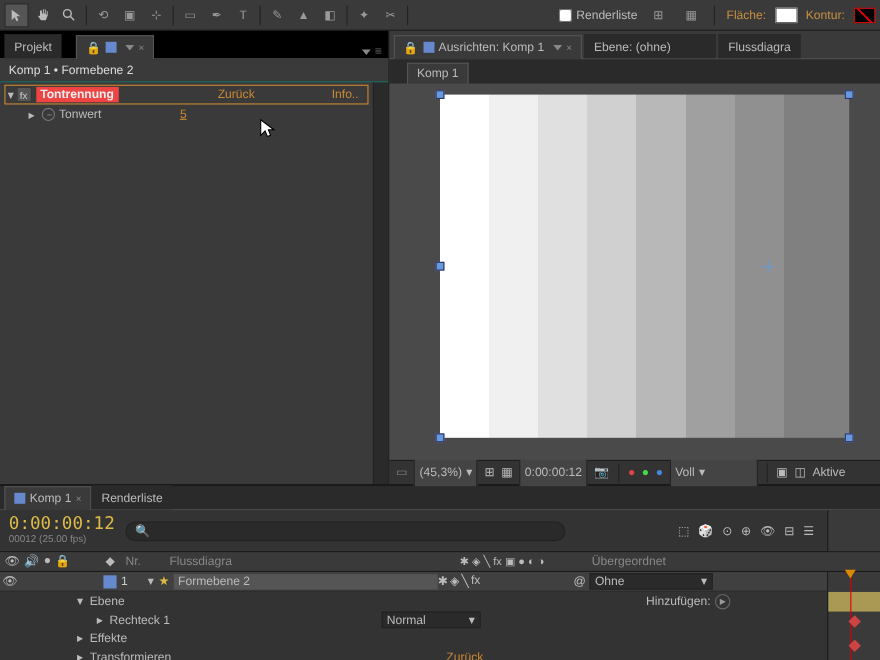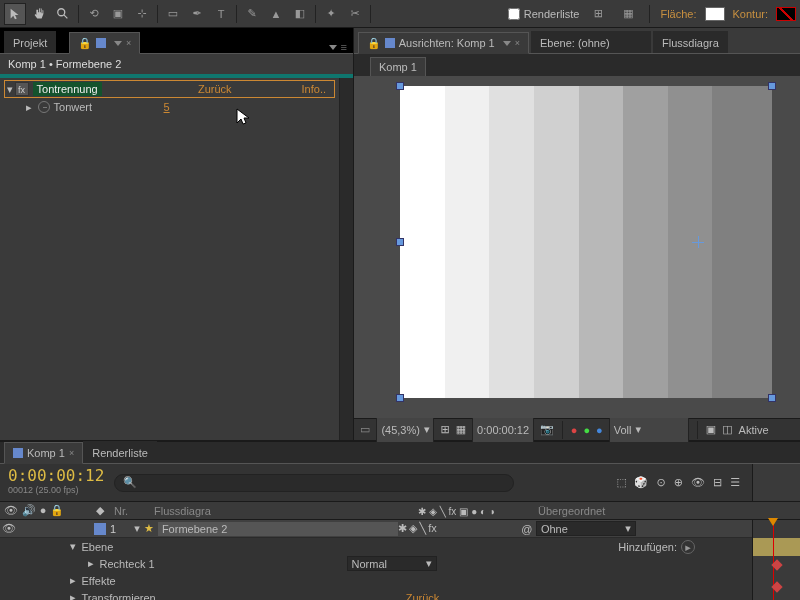--- a/index.html
+++ b/index.html
@@ -17,25 +17,25 @@
 .swatch.stroke{background:#000;position:relative}
 .swatch.stroke::after{content:"";position:absolute;top:-1px;left:-1px;right:-1px;bottom:-1px;border:1px solid #c00;transform:rotate(0deg);background:linear-gradient(45deg,transparent 45%,#c00 45%,#c00 55%,transparent 55%)}
 .main{display:flex;height:412px}
 .left-panel{width:354px;background:#3a3a3a;border-right:1px solid #1a1a1a;display:flex;flex-direction:column}
 .tabs{height:26px;background:#000000;display:flex;align-items:flex-end;border-bottom:1px solid #555;padding-left:4px;gap:13px}
 .tab{padding:4px 8px;background:#2a2a2a;color:#888;border:1px solid transparent;border-bottom:none;cursor:pointer;display:flex;align-items:center;gap:4px;height:22px}
 .tab.active{background:#3a3a3a;border-color:#555;color:#bbb;border-bottom:1px solid #3a3a3a;margin-bottom:-1px}
 .tab-close{font-size:9px;color:#888;cursor:pointer}
 .menu-tri{width:0;height:0;border-left:4px solid transparent;border-right:4px solid transparent;border-top:5px solid #888;margin-left:4px;cursor:pointer}
 .panel-menu{margin-left:auto;display:flex;align-items:center;padding-right:6px;gap:4px}
-.breadcrumb{padding:4px 8px;color:#ddd;background:#3a3a3a;border-bottom:4px solid #0f766e}
+.breadcrumb{padding:4px 8px;color:#ddd;background:#3a3a3a;border-bottom:1px solid #0f766e}
 .effect-row{display:flex;align-items:center;height:18px;padding:0 2px;border:1px solid #cc8833;background:#3a3a3a;margin:2px 4px 0 4px}
 .effect-row .tri{color:#bbb;margin-right:2px}
 .effect-row .fx{width:14px;height:14px;background:#555;font-size:9px;text-align:center;line-height:14px;color:#ccc;margin-right:4px;border:1px solid #333}
-.effect-name{flex:0 0 auto;font-weight:normal;background:#14532d;padding:1px 4px;color:#eee}
+.effect-name{flex:0 0 auto;font-weight:bold;background:#ef4444;padding:1px 4px;color:#eee}
 .link{color:#cc8833;cursor:pointer}
 .effect-zur{margin-left:auto;margin-right:70px}
 .effect-info{margin-right:6px}
 .prop-row{display:flex;align-items:center;height:18px;padding-left:26px}
 .prop-row .tri{color:#bbb;margin-right:6px}
 .stopwatch{width:12px;height:12px;border:1px solid #777;border-radius:50%;margin-right:4px;position:relative}
 .stopwatch::after{content:"";position:absolute;width:4px;height:1px;background:#777;top:5px;left:4px}
 .prop-name{flex:0 0 110px}
 .prop-val{color:#cc8833;text-decoration:underline;cursor:pointer}
 .effect-scroll{flex:1;background:#3a3a3a;overflow:hidden}
@@ -75,25 +75,25 @@
 .playhead{position:absolute;left:20px;top:0;width:1px;height:100px;background:#d00}
 .playhead::before{content:"";position:absolute;top:-2px;left:-5px;width:0;height:0;border-left:5px solid transparent;border-right:5px solid transparent;border-top:8px solid #dd8800}
 .diamond{width:8px;height:8px;background:#c44;transform:rotate(45deg);margin:5px auto}
 .layer-row{height:18px;display:flex;align-items:center;background:#383838;border-bottom:1px solid #2a2a2a}
 .layer-row.sel{background:#404040}
 .layer-eye{width:18px;text-align:center}
 .layer-tri{width:14px;text-align:center;color:#bbb}
 .layer-color{width:12px;height:12px;background:#6688cc;margin:0 4px}
 .layer-name{flex:0 0 240px}
 .layer-sw{width:120px;display:flex;gap:2px}
-.parent-dd{width:100px;height:15px;background:#2a2a2a;border:1px solid #222;padding:0 4px;display:flex;align-items:center;justify-content:space-between;color:#888}
+.parent-dd{width:112px;height:15px;background:#2a2a2a;border:1px solid #222;padding:0 4px;display:flex;align-items:center;justify-content:space-between;color:#888}
 .sub-row{height:17px;display:flex;align-items:center;padding-left:70px;color:#999}
 .sub-row .tri{margin-right:6px}
 .normal-dd{width:90px;height:15px;background:#2a2a2a;border:1px solid #222;padding:0 4px;margin-left:192px;color:#888;display:flex;align-items:center;justify-content:space-between}
-.hinzu{margin-left:auto;margin-right:57px;display:flex;align-items:center;gap:4px;color:#999}
+.hinzu{margin-left:auto;margin-right:88px;display:flex;align-items:center;gap:4px;color:#999}
 .add-btn{width:14px;height:14px;border:1px solid #666;border-radius:7px;text-align:center;line-height:12px;color:#999;cursor:pointer}
 .cursor{position:absolute;left:236px;top:108px;pointer-events:none;z-index:100}
 .lock-col{width:18px}
 .icon-sm{width:14px;height:14px;color:#888}
 .mini{font-size:10px}
 </style>
 </head>
 <body>
 
 <div class="toolbar">

